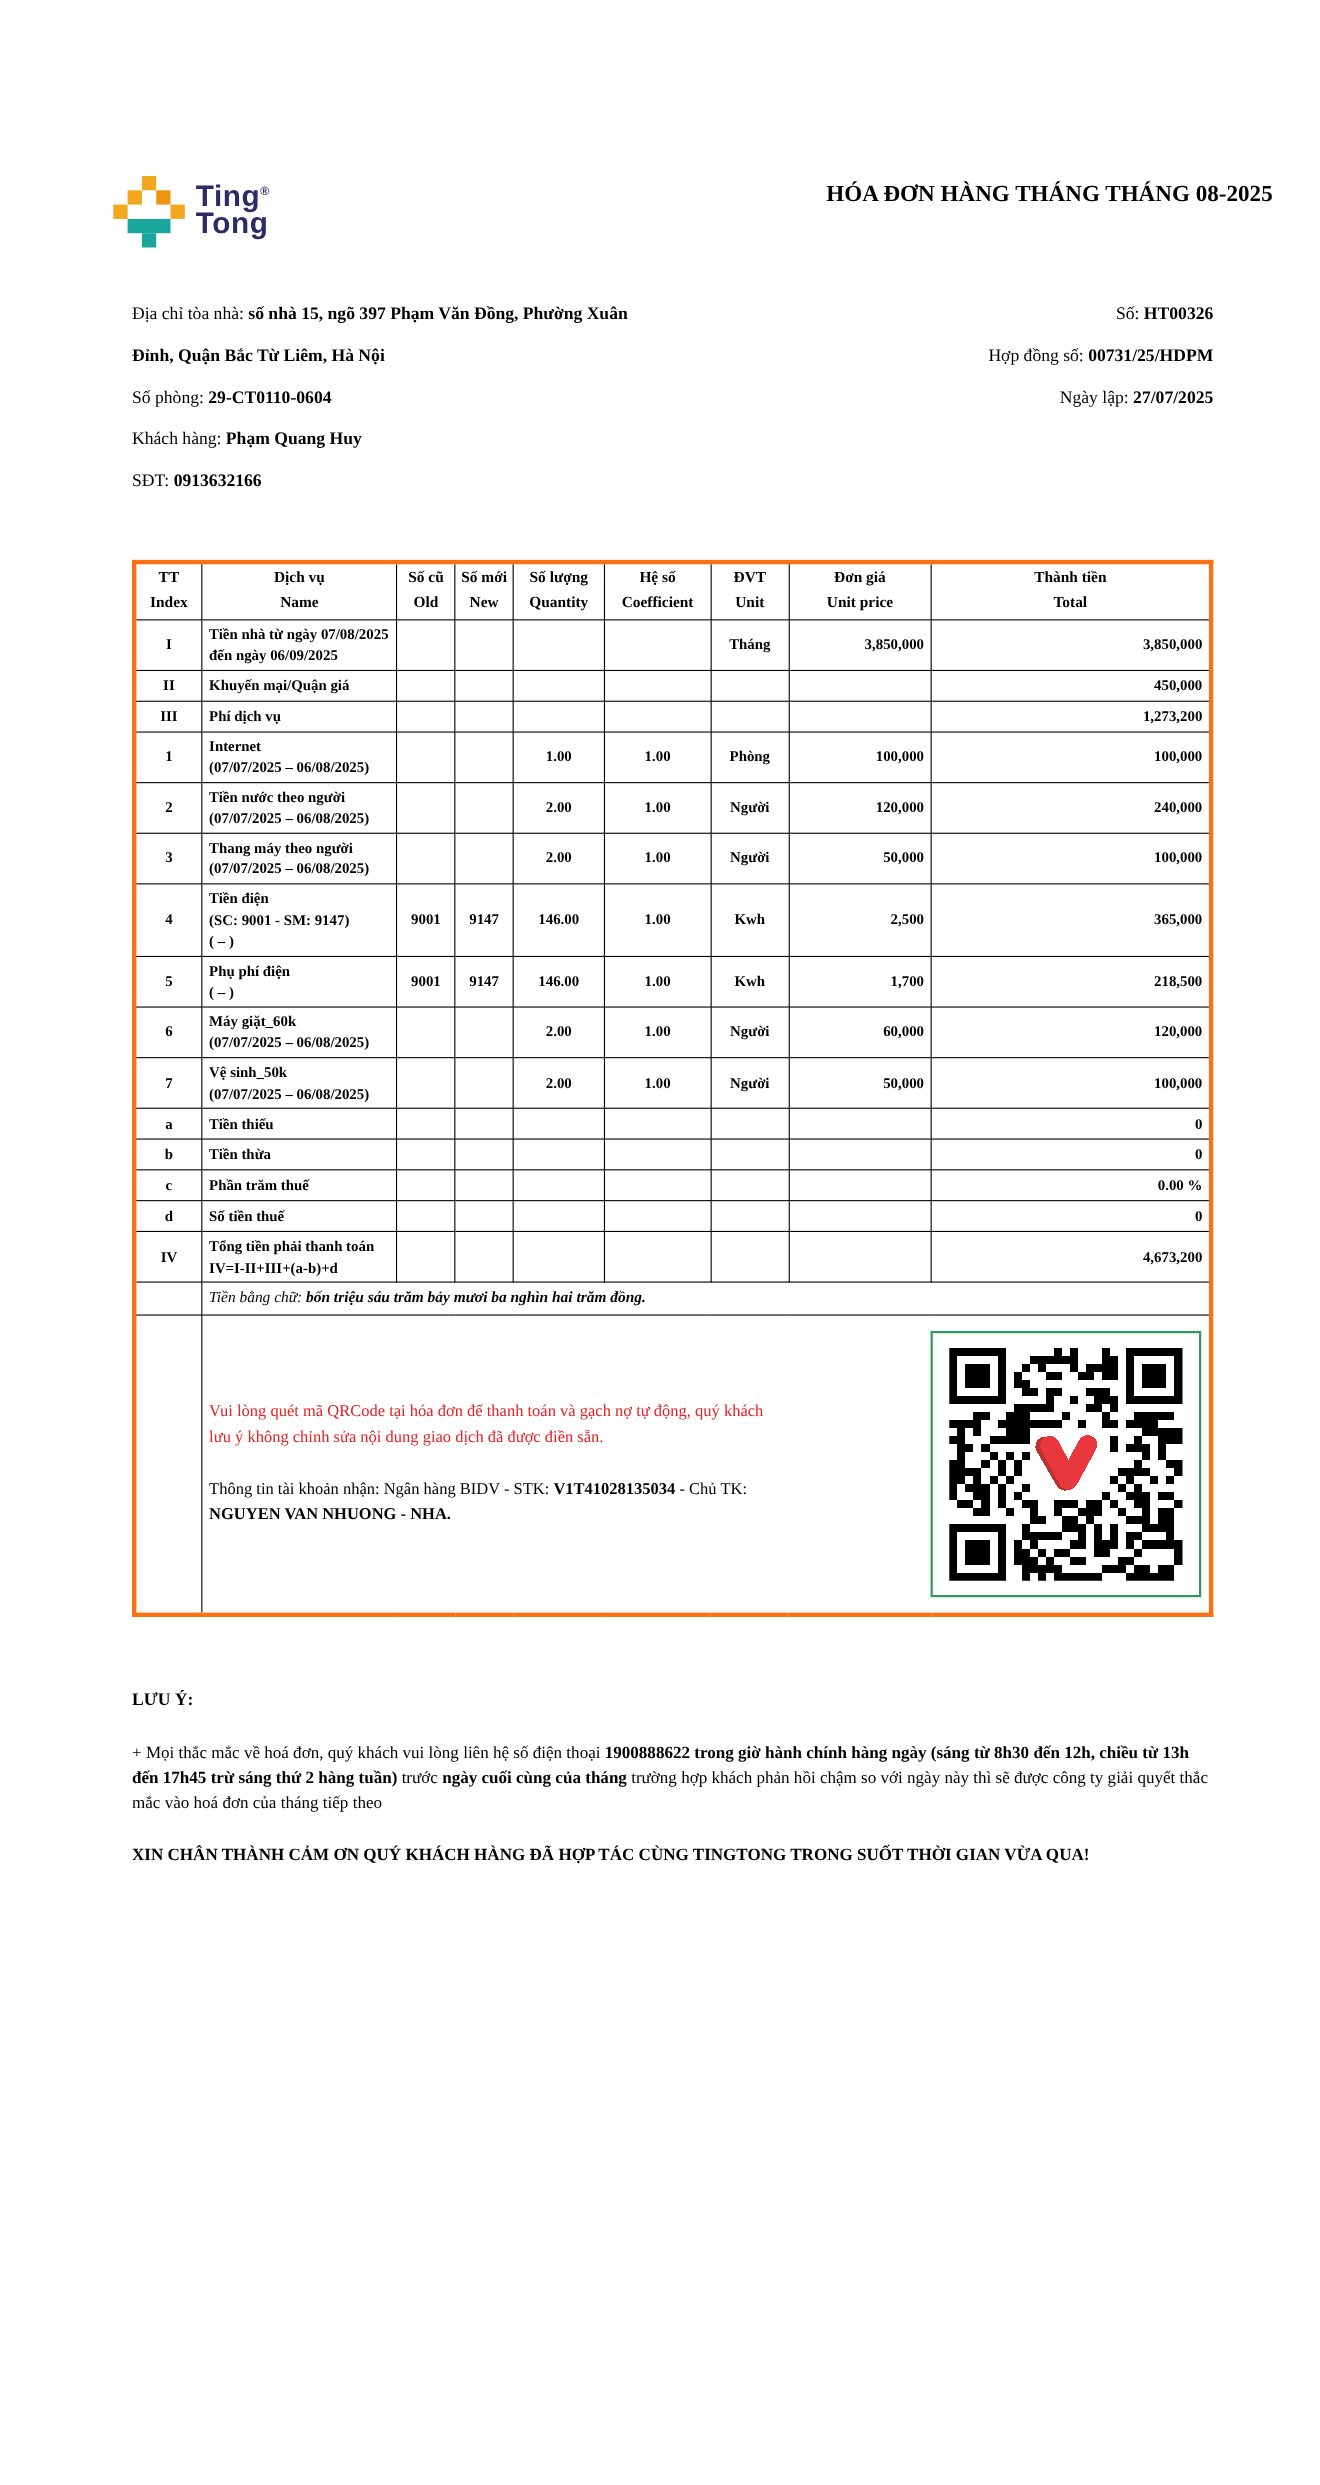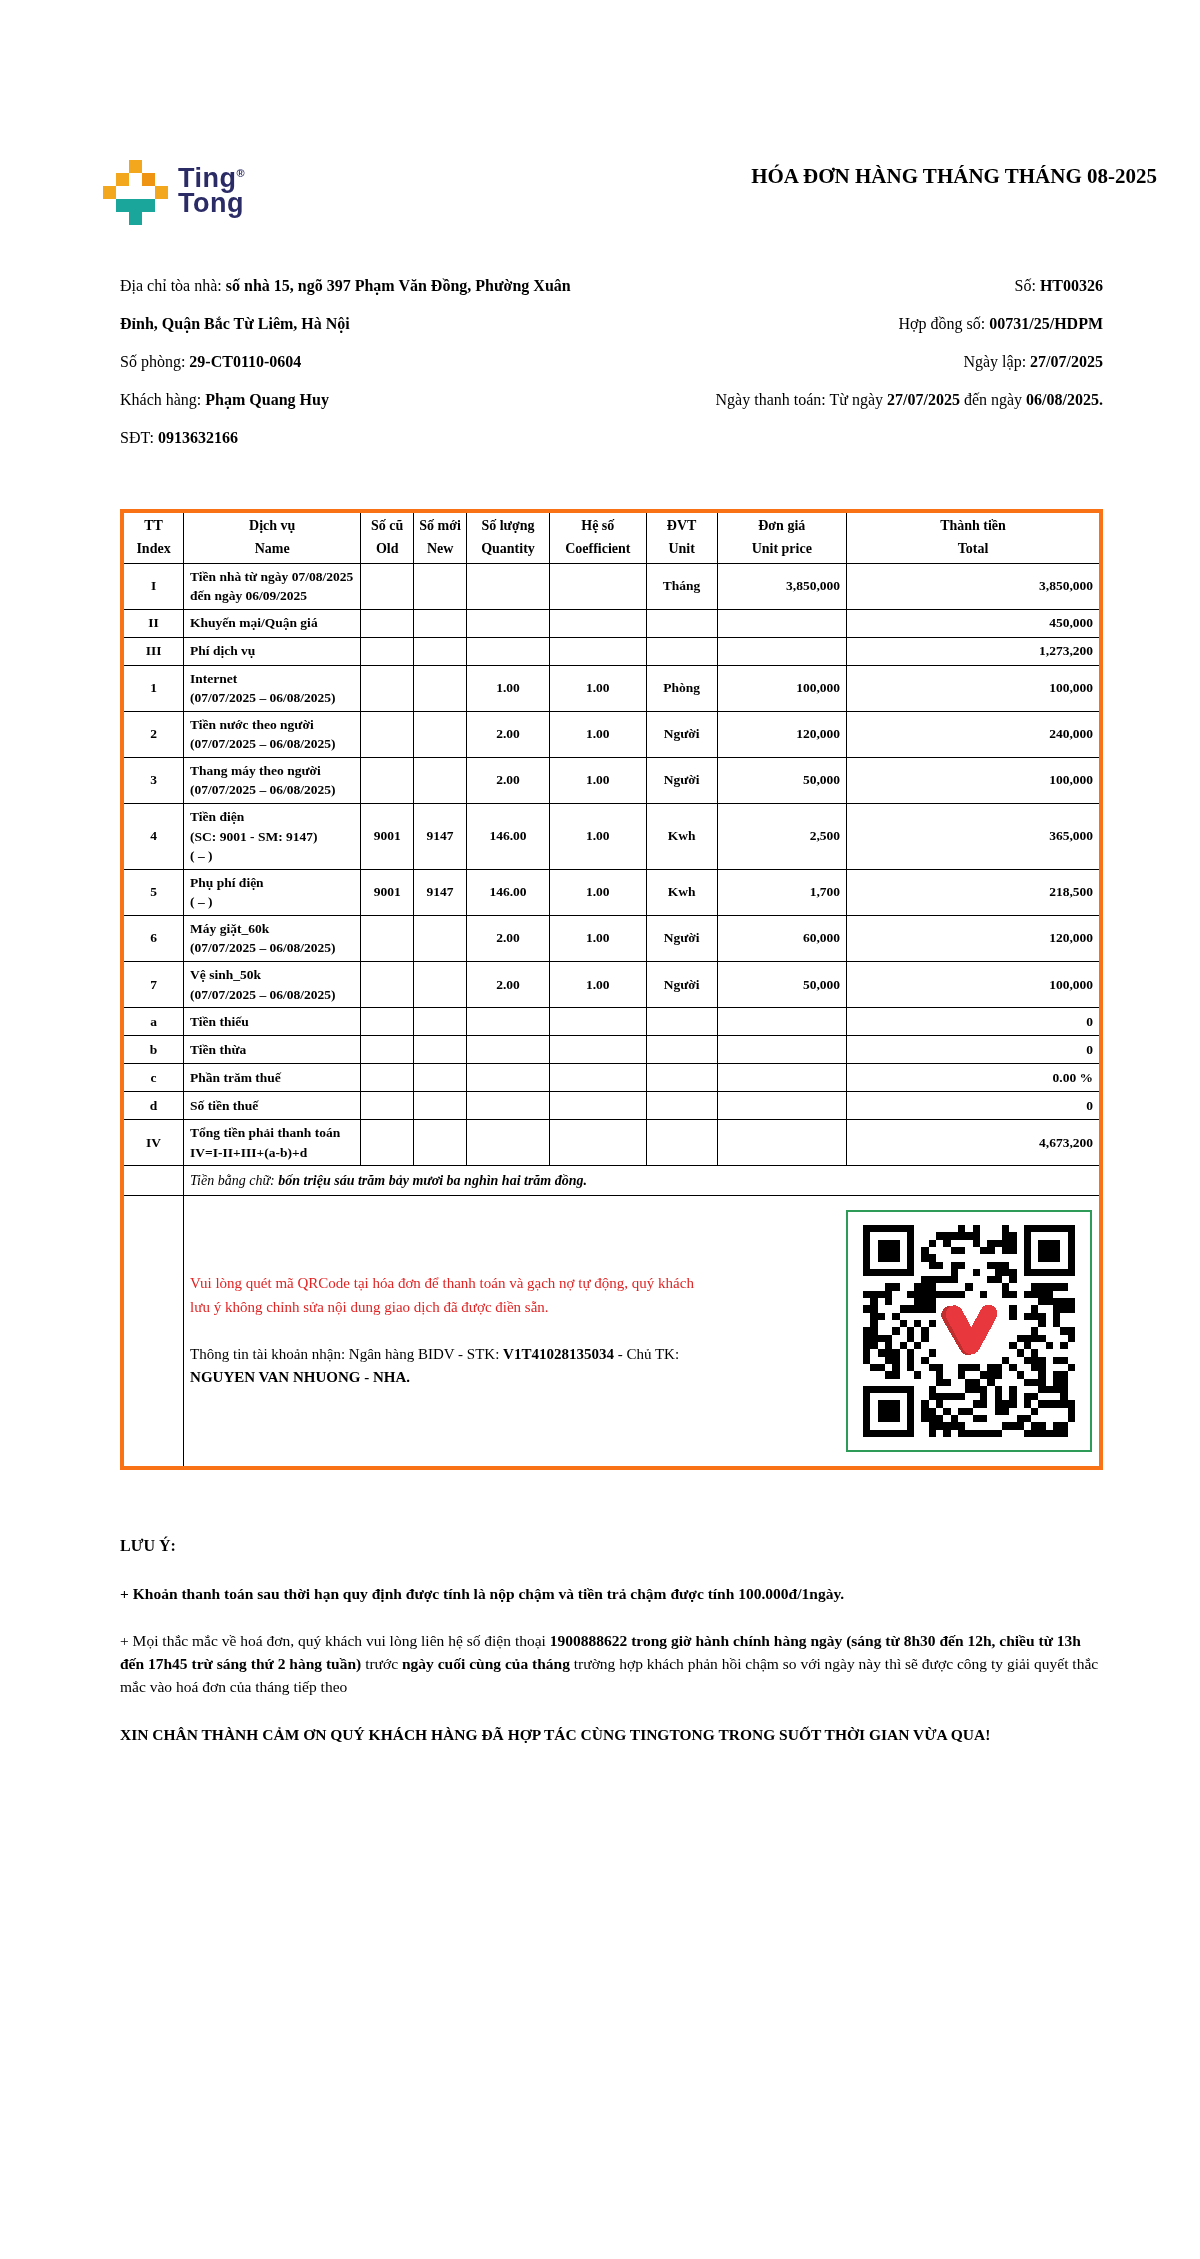--- a/index.html
+++ b/index.html
@@ -98,21 +98,20 @@
     <div class="info-left">
       <p><span>Địa chỉ tòa nhà: </span><span class="b">số nhà 15, ngõ 397 Phạm Văn Đồng, Phường Xuân Đỉnh, Quận Bắc Từ Liêm, Hà Nội</span></p>
       <p><span>Số phòng: </span><span class="b">29-CT0110-0604</span></p>
       <p><span>Khách hàng: </span><span class="b">Phạm Quang Huy</span></p>
       <p><span>SĐT: </span><span class="b">0913632166</span></p>
     </div>
     <div class="info-right">
       <p><span>Số: </span><span class="b">HT00326</span></p>
       <p><span>Hợp đồng số: </span><span class="b">00731/25/HDPM</span></p>
       <p><span>Ngày lập: </span><span class="b">27/07/2025</span></p>
-      <p><span>Ngày thanh toán: Từ ngày </span><span class="b">27/07/2025</span><span> đến ngày </span><span class="b">06/08/2025.</span></p>
     </div>
   </div>
 
   <table class="invoice">
     <colgroup>
       <col style="width:62px">
         <col style="width:178px">
         <col style="width:53px">
         <col style="width:53px">
       <col style="width:83px">
@@ -675,18 +674,17 @@
                 </svg>
             </div>
           </div>
         </td>
       </tr>
     </tbody>
   </table>
 
   <div class="notes">
     <div class="heading">LƯU Ý:</div>
-    <p><span class="b">+ Khoản thanh toán sau thời hạn quy định được tính là nộp chậm và tiền trả chậm được tính 100.000đ/1ngày.</span></p>
     <p><span>+ Mọi thắc mắc về hoá đơn, quý khách vui lòng liên hệ số điện thoại </span><span class="b">1900888622 trong giờ hành chính hàng ngày (sáng từ 8h30 đến 12h, chiều từ 13h đến 17h45 trừ sáng thứ 2 hàng tuần)</span><span> trước </span><span class="b">ngày cuối cùng của tháng</span><span> trường hợp khách phản hồi chậm so với ngày này thì sẽ được công ty giải quyết thắc mắc vào hoá đơn của tháng tiếp theo</span></p>
     <p class="thanks"><span class="b">XIN CHÂN THÀNH CẢM ƠN QUÝ KHÁCH HÀNG ĐÃ HỢP TÁC CÙNG TINGTONG TRONG SUỐT THỜI GIAN VỪA QUA!</span></p>
   </div>
 
 </div>
 
 </body></html>

